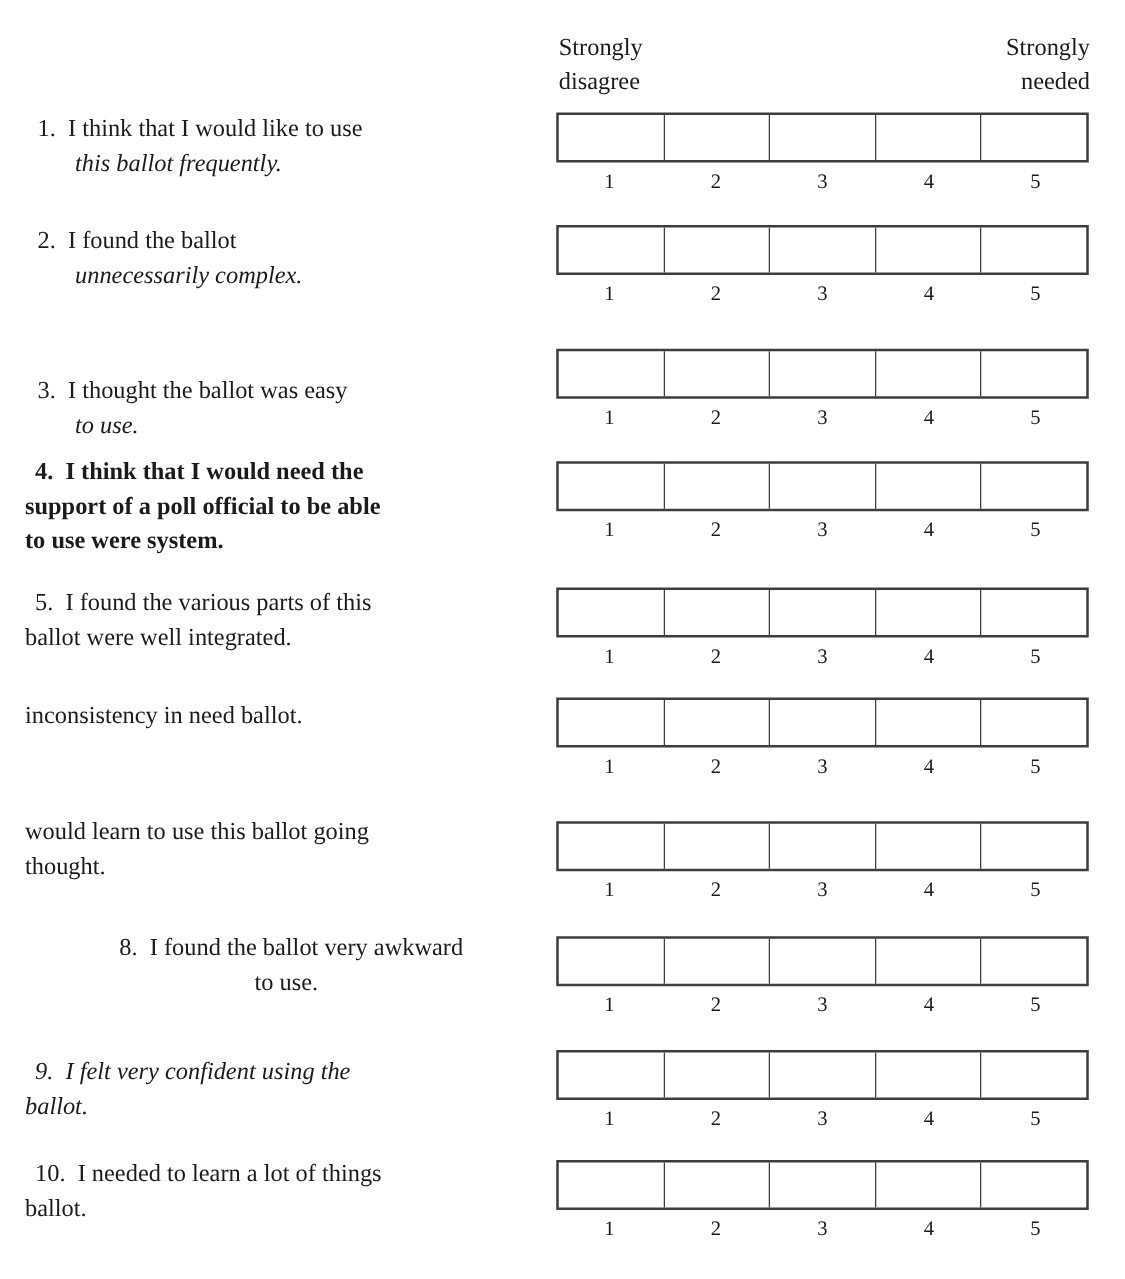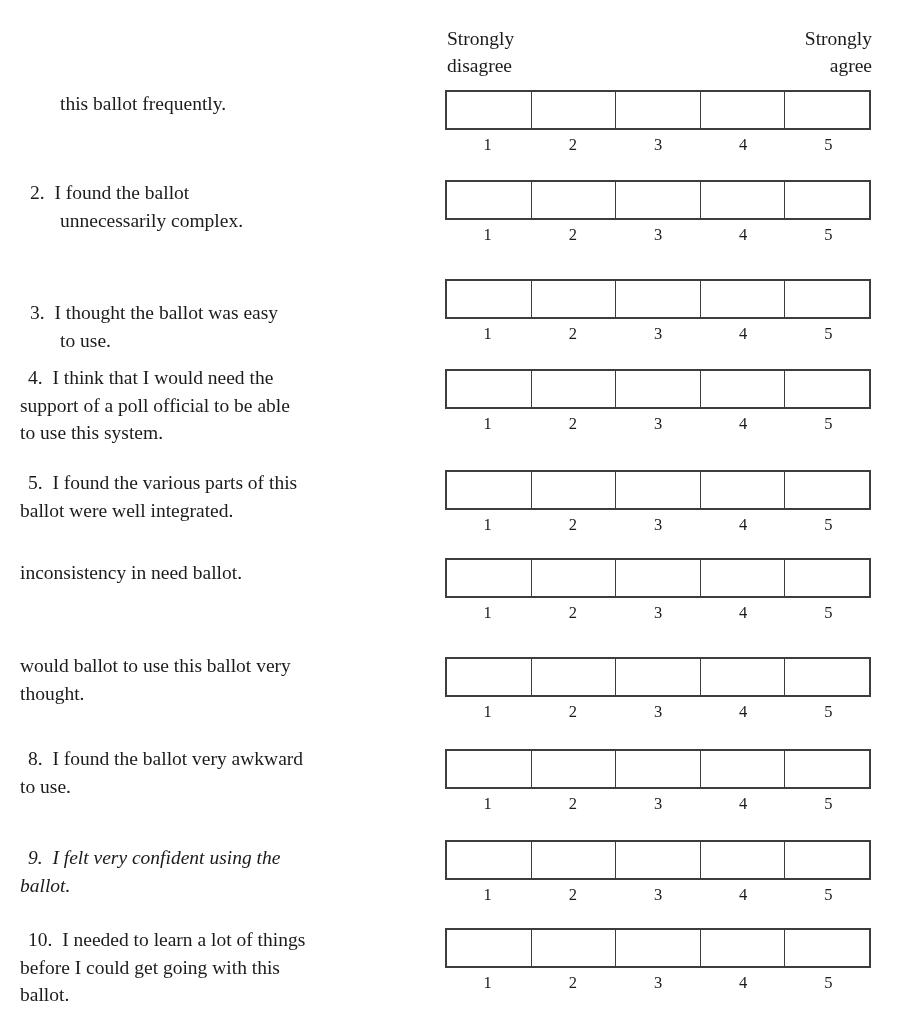--- a/index.html
+++ b/index.html
@@ -44,21 +44,21 @@
   .q {
     position: absolute;
     left: 20px;
     width: 418px;
     font-size: 19.5px;
     line-height: 27.5px;
     white-space: pre-wrap;
   }
   .q .line.first { padding-left: 8px; }
   .q.hanging .line.first { padding-left: 10px; }
-  .q.hanging .line:not(.first) { padding-left: 40px; }
+  .q.hanging .line:not(.first) { padding-left: 40px; font-style: italic; }
 
   
   .scale {
     position: absolute;
     left: 445px;
     width: 426px;
   }
   .boxes {
     display: flex;
     height: 40px;
@@ -79,23 +79,23 @@
   .nums span {
     flex: 1 1 0;
     text-align: center;
   }
 </style>
 </head>
 <body>
 
 <div class="page">
   <div class="hdr-left">Strongly disagree</div>
-  <div class="hdr-right">Strongly agree</div>
+  <div class="hdr-right">Strongly needed</div>
   <div id="rows">
-      <div class="q hanging" style="top: 90px;"><div class="line">this ballot frequently.</div></div>
+      <div class="q hanging" style="top: 90px;"><div class="line first">1.  I think that I would like to use</div><div class="line">this ballot frequently.</div></div>
       <div class="scale" style="top: 90px;">
         <div class="boxes">
           <div class="box"></div>
           <div class="box"></div>
           <div class="box"></div>
           <div class="box"></div>
           <div class="box"></div>
         </div>
         <div class="nums">
           <span>1</span>
@@ -132,21 +132,21 @@
           <div class="box"></div>
         </div>
         <div class="nums">
           <span>1</span>
           <span>2</span>
           <span>3</span>
           <span>4</span>
           <span>5</span>
         </div>
       </div>
-      <div class="q" style="top: 364px;"><div class="line first">4.  I think that I would need the</div><div class="line">support of a poll official to be able</div><div class="line">to use this system.</div></div>
+      <div class="q" style="top: 364px; font-weight: bold;"><div class="line first">4.  I think that I would need the</div><div class="line">support of a poll official to be able</div><div class="line">to use were system.</div></div>
       <div class="scale" style="top: 369px;">
         <div class="boxes">
           <div class="box"></div>
           <div class="box"></div>
           <div class="box"></div>
           <div class="box"></div>
           <div class="box"></div>
         </div>
         <div class="nums">
           <span>1</span>
@@ -183,38 +183,38 @@
           <div class="box"></div>
         </div>
         <div class="nums">
           <span>1</span>
           <span>2</span>
           <span>3</span>
           <span>4</span>
           <span>5</span>
         </div>
       </div>
-      <div class="q" style="top: 652px;"><div class="line">would ballot to use this ballot very</div><div class="line">thought.</div></div>
+      <div class="q" style="top: 652px;"><div class="line">would learn to use this ballot going</div><div class="line">thought.</div></div>
       <div class="scale" style="top: 657px;">
         <div class="boxes">
           <div class="box"></div>
           <div class="box"></div>
           <div class="box"></div>
           <div class="box"></div>
           <div class="box"></div>
         </div>
         <div class="nums">
           <span>1</span>
           <span>2</span>
           <span>3</span>
           <span>4</span>
           <span>5</span>
         </div>
       </div>
-      <div class="q" style="top: 745px;"><div class="line first">8.  I found the ballot very awkward</div><div class="line">to use.</div></div>
+      <div class="q" style="top: 745px; text-align: center;"><div class="line first">8.  I found the ballot very awkward</div><div class="line">to use.</div></div>
       <div class="scale" style="top: 749px;">
         <div class="boxes">
           <div class="box"></div>
           <div class="box"></div>
           <div class="box"></div>
           <div class="box"></div>
           <div class="box"></div>
         </div>
         <div class="nums">
           <span>1</span>
@@ -234,21 +234,21 @@
           <div class="box"></div>
         </div>
         <div class="nums">
           <span>1</span>
           <span>2</span>
           <span>3</span>
           <span>4</span>
           <span>5</span>
         </div>
       </div>
-      <div class="q" style="top: 926px;"><div class="line first">10.  I needed to learn a lot of things</div><div class="line">before I could get going with this</div><div class="line">ballot.</div></div>
+      <div class="q" style="top: 926px;"><div class="line first">10.  I needed to learn a lot of things</div><div class="line">ballot.</div></div>
       <div class="scale" style="top: 928px;">
         <div class="boxes">
           <div class="box"></div>
           <div class="box"></div>
           <div class="box"></div>
           <div class="box"></div>
           <div class="box"></div>
         </div>
         <div class="nums">
           <span>1</span>

